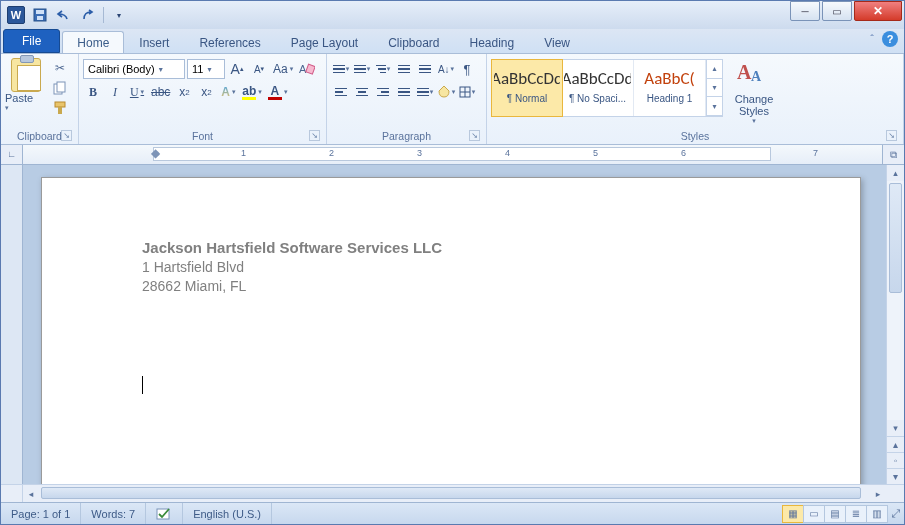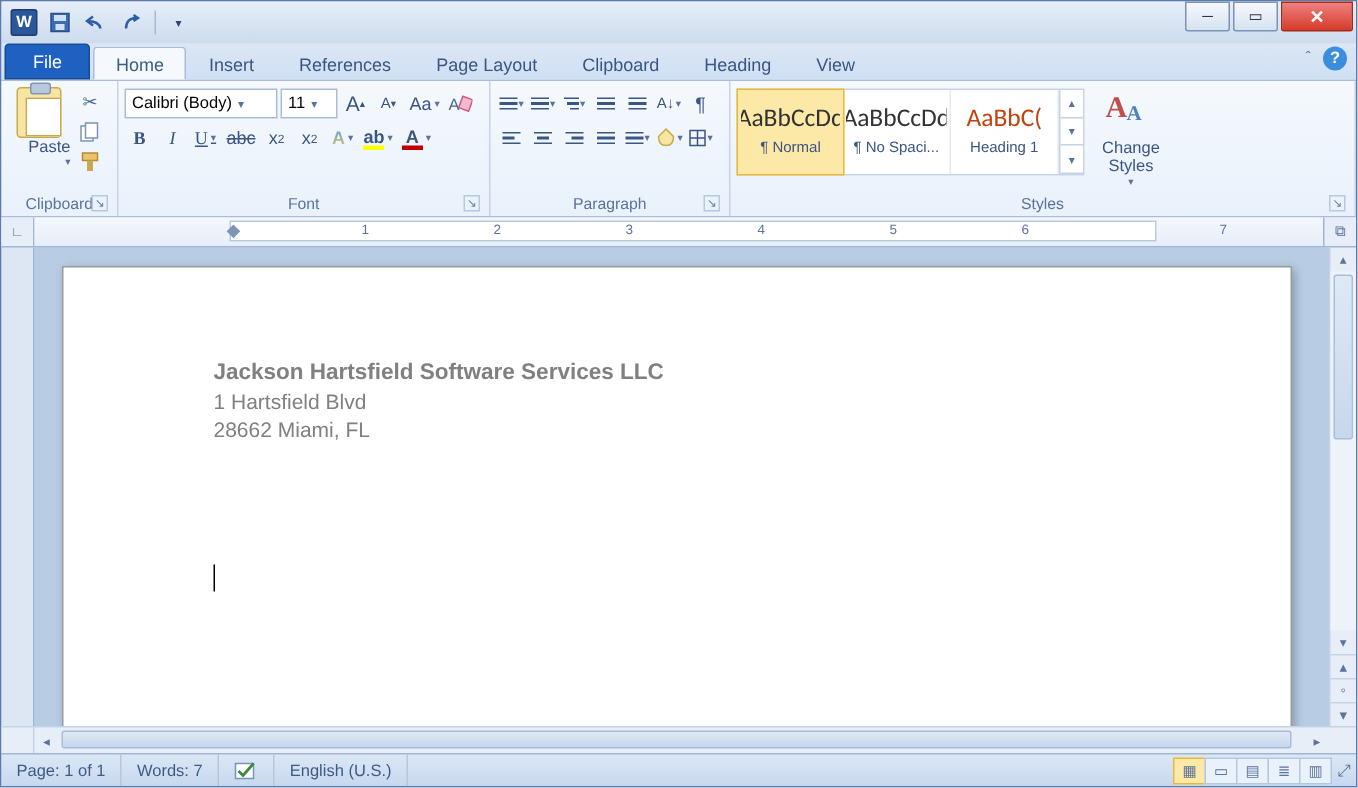--- a/index.html
+++ b/index.html
@@ -27,21 +27,21 @@
   .help .qmark { width:16px; height:16px; border-radius:50%; background:#3b8ede; color:#fff; font-size:11px; font-weight:bold; display:inline-flex; align-items:center; justify-content:center; cursor:pointer; }
 
   
   .ribbon { height: 92px; background: linear-gradient(#f5f9fd,#e9f1fb); border-top: 1px solid #a9bdd8; border-bottom: 1px solid #a9bdd8; display: flex; }
   .group { border-right: 1px solid #c4d3e8; display: flex; flex-direction: column; padding: 2px 4px 0; }
   .group-body { flex: 1; display: flex; align-items: flex-start; }
   .group-label { font-size: 10.5px; color: #5a739c; text-align: center; padding: 1px 0 2px; position:relative; }
   .group-label .launcher { position:absolute; right:2px; top:1px; font-size:8px; color:#6c85aa; border:1px solid #b8c8dd; width:11px; height:11px; line-height:9px; cursor:pointer; }
 
   
-  .clipboard .paste { width:42px; text-align:right; font-size:11px; color:#3a5683; cursor:pointer; }
+  .clipboard .paste { width:42px; text-align:left; font-size:11px; color:#3a5683; cursor:pointer; }
   .clipboard .paste .clip-icon { width:30px; height:34px; margin: 2px auto 0; background:#f7e6a1; border:1px solid #c9a94f; border-radius:3px; position:relative; }
   .clipboard .paste .clip-icon::before { content:""; position:absolute; top:-4px; left:8px; width:12px; height:6px; background:#b8c8dd; border:1px solid #8297b6; border-radius:2px; }
   .clipboard .paste .clip-icon::after { content:""; position:absolute; top:6px; left:5px; width:22px; height:24px; background:#fff; border:1px solid #c9a94f; }
   .clipboard .mini { display:flex; flex-direction:column; gap:4px; margin-left:4px; margin-top:4px; }
   .clipboard .mini span { width:18px; height:16px; display:inline-flex; align-items:center; justify-content:center; font-size:12px; color:#4a6590; cursor:pointer; }
 
   
   .font { width: 248px; }
   .font .row { display:flex; align-items:center; gap:2px; margin-bottom:3px; }
   .combo { background:#fff; border:1px solid #a9bdd8; height:20px; display:flex; align-items:center; font-size:11px; padding:0 4px; cursor:pointer; }

